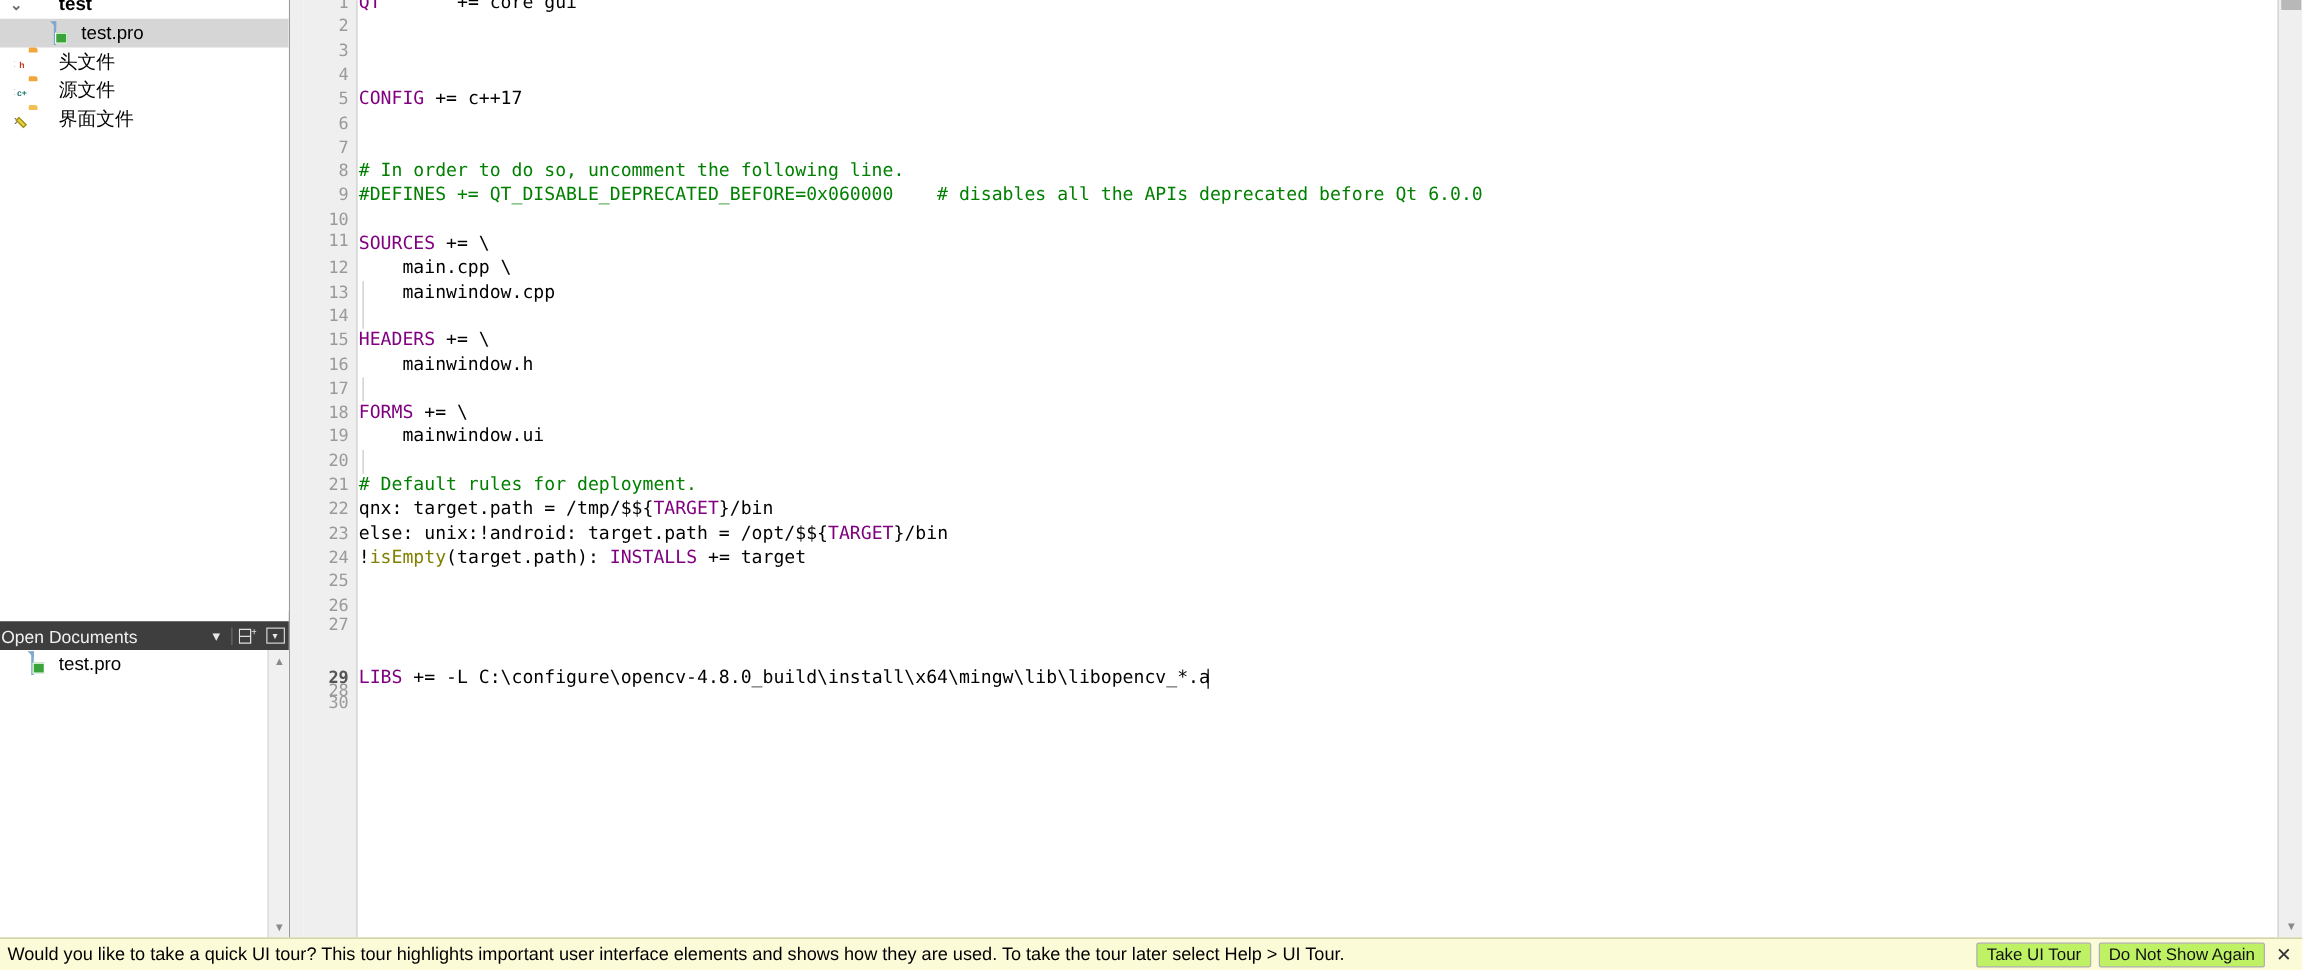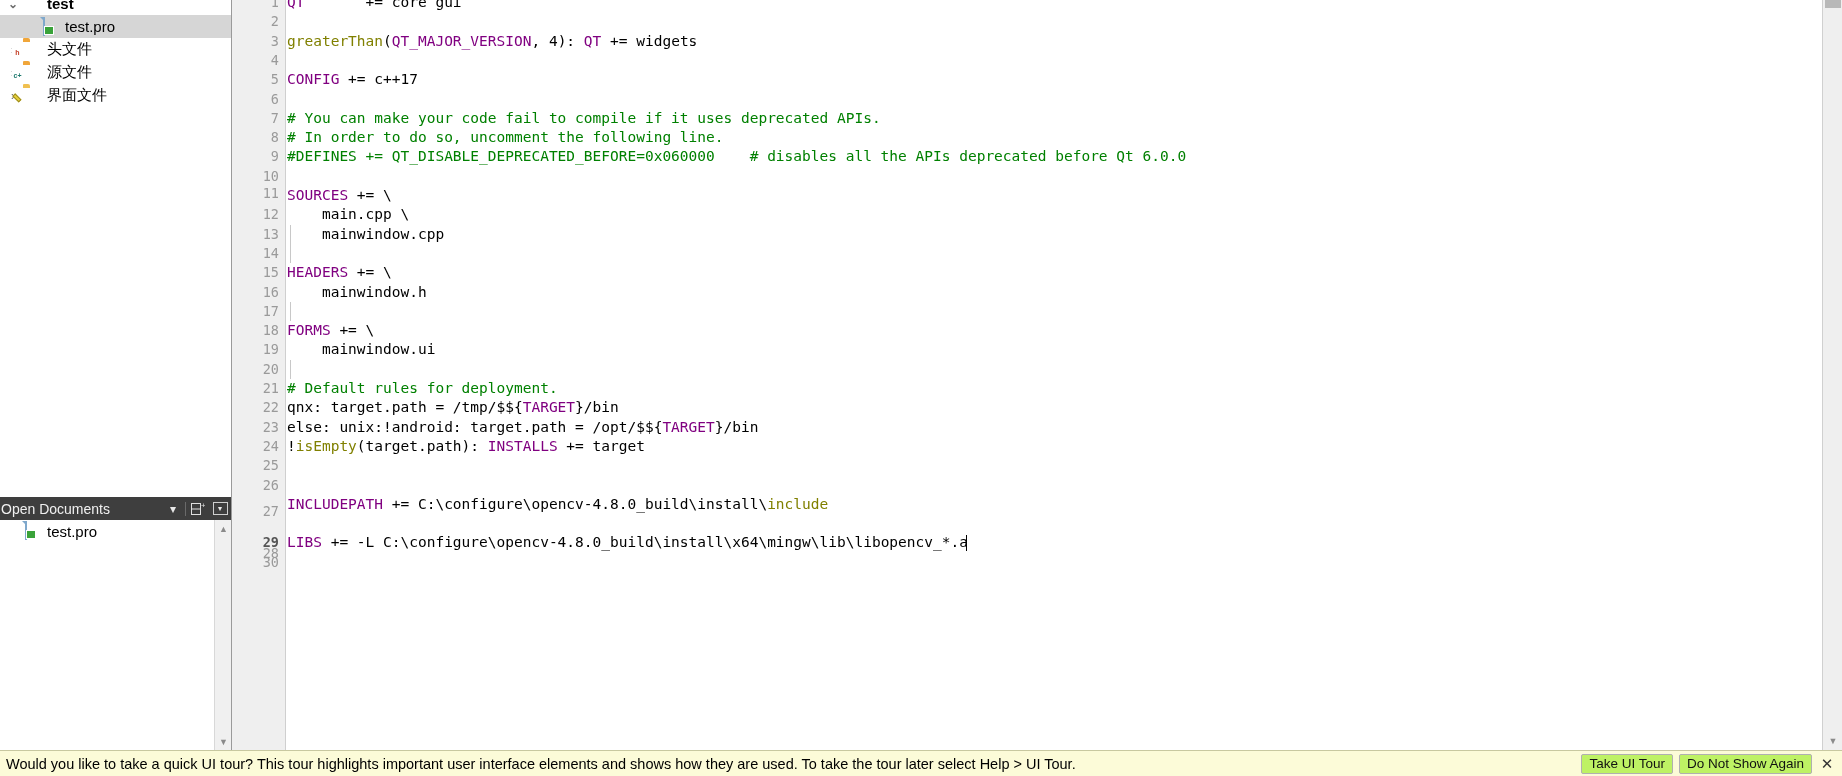--- a/index.html
+++ b/index.html
@@ -454,54 +454,51 @@
         <div class="ln" style="top: 301.8px;">17</div>
         <div class="ln" style="top: 321.1px;">18</div>
         <div class="ln" style="top: 340.4px;">19</div>
         <div class="ln" style="top: 359.7px; text-align: right;">20</div>
         <div class="ln" style="top: 379px;">21</div>
         <div class="ln" style="top: 398.3px;">22</div>
         <div class="ln" style="top: 417.6px;">23</div>
         <div class="ln" style="top: 436.9px;">24</div>
         <div class="ln" style="top: 456.2px;">25</div>
         <div class="ln" style="top: 475.5px;">26</div>
-        <div class="ln" style="top: 502px;">27</div>
+        <div class="ln" style="top: 491px;">27</div>
         <div class="ln" style="top: 544px;">28</div>
         <div class="ln cur" style="top: 533.4px;">29</div>
         <div class="ln" style="top: 552.7px;">30</div>
       </div>
     <div id="code-area">
       <div id="caret" style="top: 535.4px; left: 678.6px;"></div>
     <div class="cl" style="top: -7px;"><span class="k">QT</span><span class="n">       += core gui</span></div>
         <div class="cl" style="top: 12.3px;"></div>
-        <div class="cl" style="top: 31.6px;"><span class="f">greaterThan</span><span class="n">(</span><span class="k">QT_MAJOR_VERSION</span><span class="n">, 4): </span><span class="k">QT</span><span class="n"> += widgets</span></div>
         <div class="cl" style="top: 50.9px;"></div>
         <div class="cl" style="top: 70.2px;"><span class="k">CONFIG</span><span class="n"> += c++17</span></div>
         <div class="cl" style="top: 89.5px;"></div>
-        <div class="cl" style="top: 108.8px;"><span class="cm"># You can make your code fail to compile if it uses deprecated APIs.</span></div>
         <div class="cl" style="top: 128.1px;"><span class="cm"># In order to do so, uncomment the following line.</span></div>
         <div class="cl" style="top: 147.4px;"><span class="cm">#DEFINES += QT_DISABLE_DEPRECATED_BEFORE=0x060000    # disables all the APIs deprecated before Qt 6.0.0</span></div>
         <div class="cl" style="top: 166.7px;"></div>
         <div class="cl" style="top: 186px;"><span class="k">SOURCES</span><span class="n"> += \</span></div>
         <div class="cl" style="top: 205.3px;"><span class="n">    main.cpp \</span></div>
         <div class="cl" style="top: 224.6px;"><span class="n">    mainwindow.cpp</span></div>
         <div class="cl" style="top: 243.9px;"></div>
         <div class="cl" style="top: 263.2px;"><span class="k">HEADERS</span><span class="n"> += \</span></div>
         <div class="cl" style="top: 282.5px;"><span class="n">    mainwindow.h</span></div>
         <div class="cl" style="top: 301.8px;"></div>
         <div class="cl" style="top: 321.1px;"><span class="k">FORMS</span><span class="n"> += \</span></div>
         <div class="cl" style="top: 340.4px;"><span class="n">    mainwindow.ui</span></div>
         <div class="cl" style="top: 359.7px;"></div>
         <div class="cl" style="top: 379px;"><span class="cm"># Default rules for deployment.</span></div>
         <div class="cl" style="top: 398.3px;"><span class="n">qnx: target.path = /tmp/$${</span><span class="k">TARGET</span><span class="n">}/bin</span></div>
         <div class="cl" style="top: 417.6px;"><span class="n">else: unix:!android: target.path = /opt/$${</span><span class="k">TARGET</span><span class="n">}/bin</span></div>
         <div class="cl" style="top: 436.9px;"><span class="n">!</span><span class="f">isEmpty</span><span class="n">(target.path): </span><span class="k">INSTALLS</span><span class="n"> += target</span></div>
         <div class="cl" style="top: 456.2px;"></div>
         <div class="cl" style="top: 475.5px;"></div>
-        <div class="cl" style="top: 494.8px;"><span class="k">INCLUDEPATH</span><span class="n"> += C:\configure\opencv-4.8.0_build\install\</span><span class="f">include</span></div>
         <div class="cl" style="top: 533.4px;"><span class="k">LIBS</span><span class="n"> += -L C:\configure\opencv-4.8.0_build\install\x64\mingw\lib\libopencv_*.a</span></div>
         <div class="cl" style="top: 552.7px;"></div>
         <div class="iguide" style="left: 3px; top: 224.6px; height: 38.6px;"></div>
         <div class="iguide" style="left: 3px; top: 301.8px; height: 19.3px;"></div>
         <div class="iguide" style="left: 3px; top: 359.7px; height: 19.3px;"></div>
       </div>
 
     <div id="editor-scroll">
       <div id="scroll-thumb"></div>
       <div class="sb-arrow down">▼</div>

